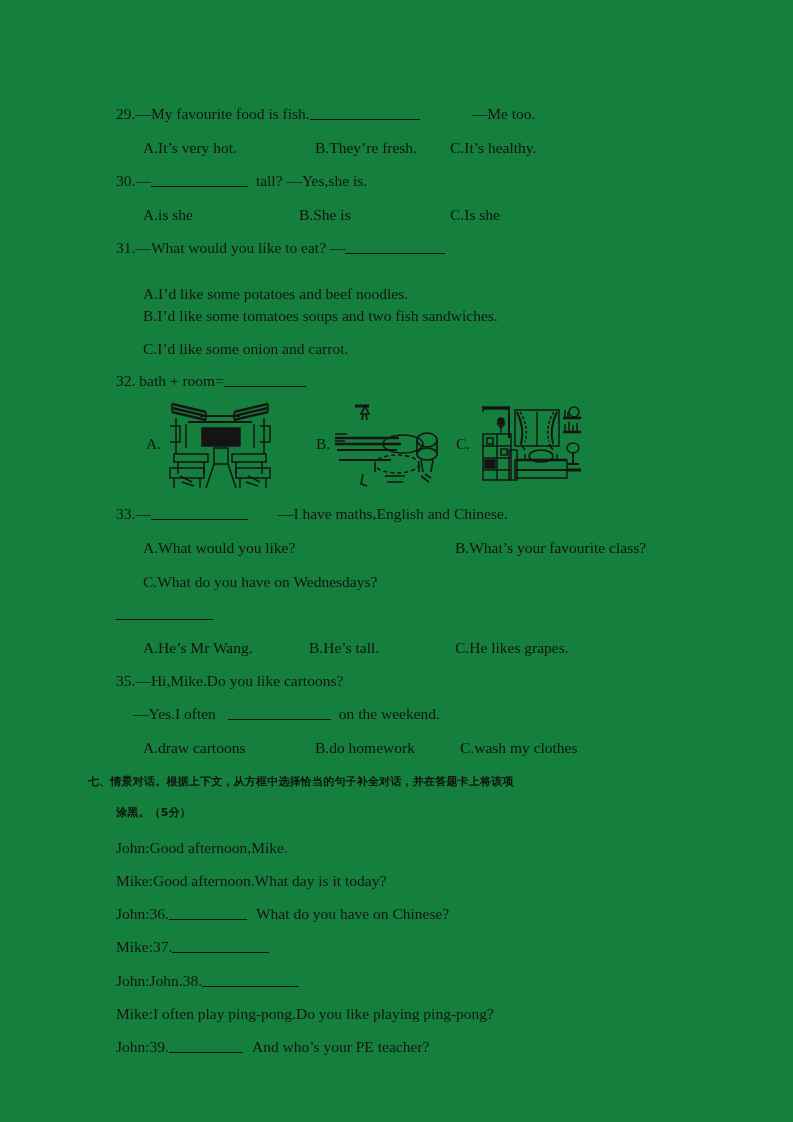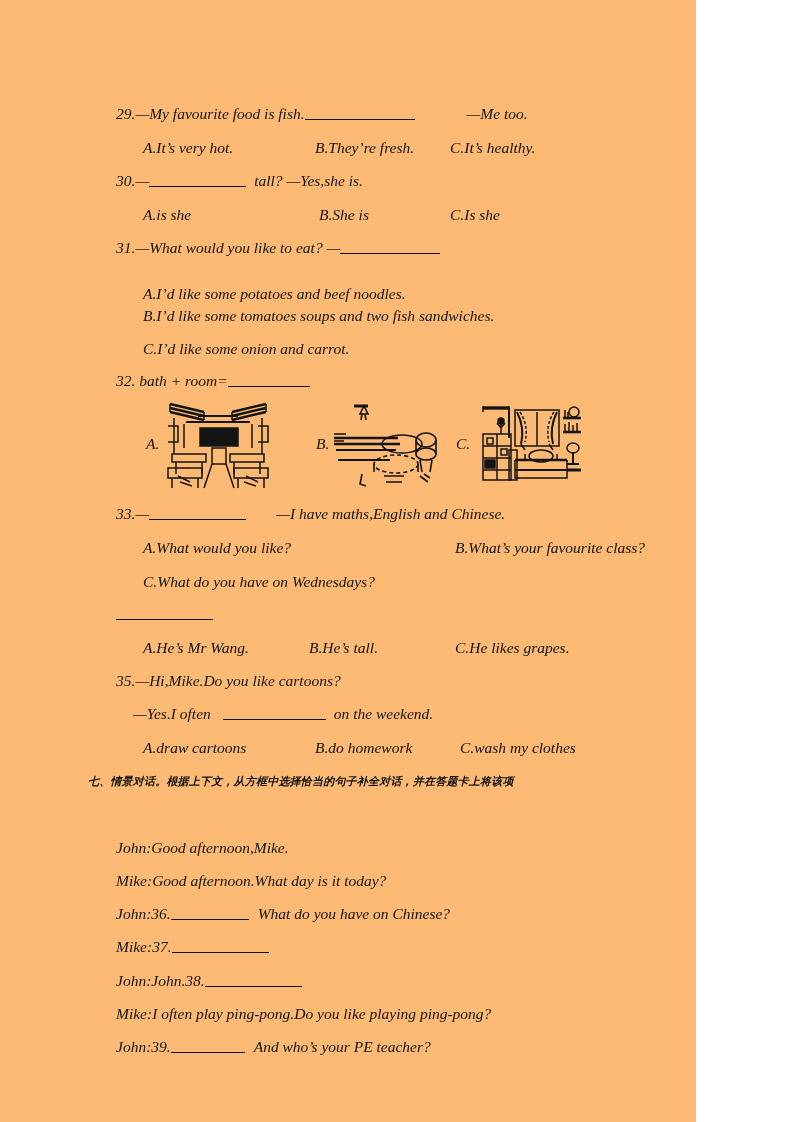--- a/index.html
+++ b/index.html
@@ -2,27 +2,26 @@
 <html><head>
 <meta charset="utf-8">
 <style>
   html, body {
     margin: 0;
     padding: 0;
     background: #ffffff;
   }
   .page {
     position: relative;
-    width: 696px;
+    width: 793px;
     height: 1122px;
-    background: #fdba74;
+    background: #15803d;
     font-family: "Liberation Serif", "DejaVu Serif", serif;
     color: #111111;
     overflow: hidden;
-    font-style: italic;
   }
   .body-area {
     position: absolute;
     left: 0;
     top: 0;
     width: 793px;
   }
 
   .line {
     position: absolute;
@@ -109,21 +108,21 @@
       <span class="col" style="left:0px">A.It’s very hot.</span>
       <span class="col" style="left:172px">B.They’re fresh.</span>
       <span class="col" style="left:307px">C.It’s healthy.</span>
     </div>
 
     <div class="line q" style="top:171px">
       <span>30.—</span><span class="blank" style="width:97px"></span><span style="display:inline-block;width:8px"></span><span>tall?    —Yes,she is.</span>
     </div>
     <div class="optrow" style="top:205px;left:143px">
       <span class="col" style="left:0px">A.is she</span>
-      <span class="col" style="left:176px">B.She is</span>
+      <span class="col" style="left:156px">B.She is</span>
       <span class="col" style="left:307px">C.Is she</span>
     </div>
 
     <div class="line q" style="top:238px">
       <span>31.—What would you like to eat?        —</span><span class="blank" style="width:100px"></span>
     </div>
     <div class="line opt" style="top:284px">A.I’d like some potatoes and beef noodles.</div>
     <div class="line opt" style="top:306px">B.I’d like some tomatoes soups and two fish sandwiches.</div>
     <div class="line opt" style="top:339px">C.I’d like some onion and carrot.</div>
 
@@ -286,20 +285,21 @@
       <span>—Yes.I often</span><span style="display:inline-block;width:12px"></span><span class="blank" style="width:103px"></span><span style="display:inline-block;width:8px"></span><span>on the weekend.</span>
     </div>
     <div class="optrow" style="top:738px;left:143px">
       <span class="col" style="left:0px">A.draw cartoons</span>
       <span class="col" style="left:172px">B.do homework</span>
       <span class="col" style="left:317px">C.wash my clothes</span>
     </div>
 
     <div class="section-heading" style="top:766px">
       <span>七、情景对话。根据上下文，从方框中选择恰当的句子补全对话，并在答题卡上将该项</span>
+      <span class="cont">涂黑。（5分）</span>
     </div>
 
     <div class="line dlg" style="top:838px">John:Good afternoon,Mike.</div>
     <div class="line dlg" style="top:871px">Mike:Good afternoon.What day is it today?</div>
 
     <div class="line dlg" style="top:904px">
       <span>John:36.</span><span class="blank" style="width:78px"></span><span style="display:inline-block;width:9px"></span><span>What do you have on Chinese?</span>
     </div>
 
     <div class="line dlg" style="top:937px">

